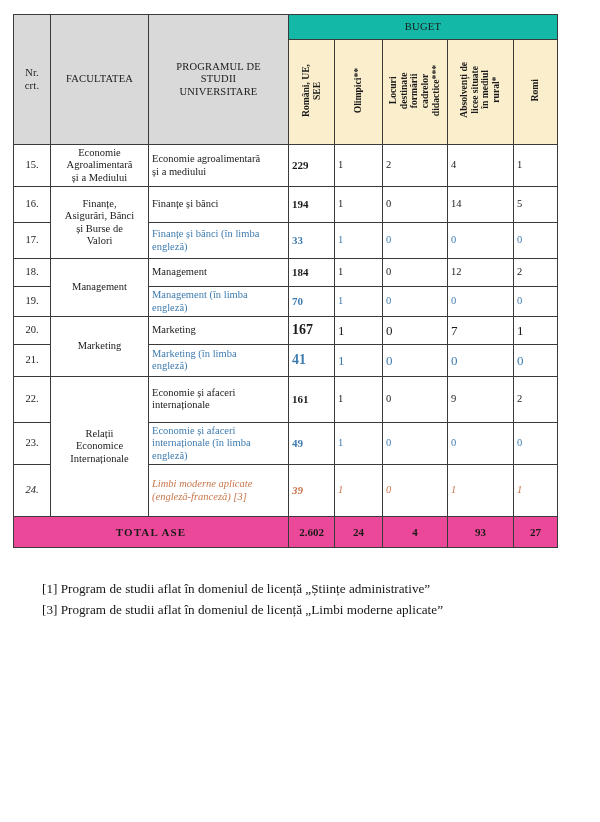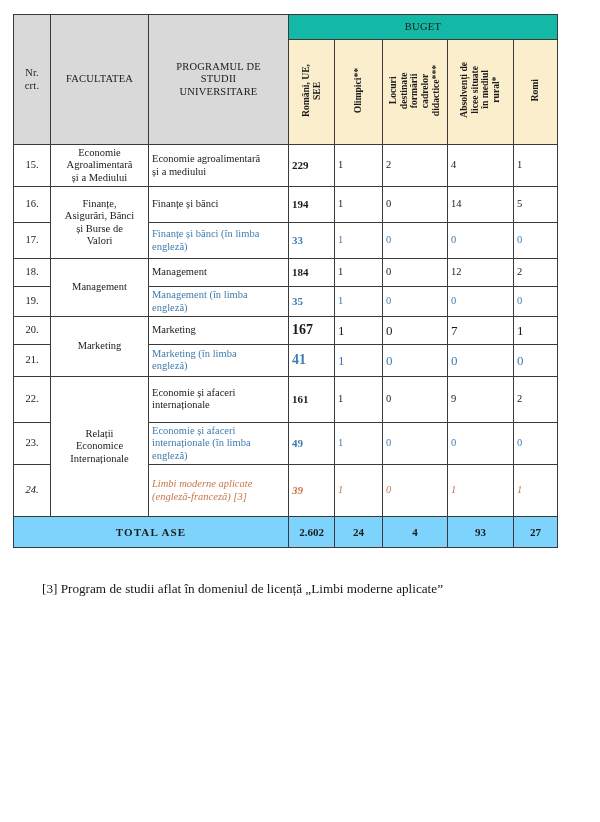--- a/index.html
+++ b/index.html
@@ -119,21 +119,21 @@
 
   tr.r-eng .num, tr.r-eng .prog { color: #3f7cb0; }
   tr.r-orng .num, tr.r-orng .prog { color: #c8764b; }
 
   
   tr.big .num      { font-size: 13px; }
   tr.big .num.first{ font-size: 14px; }
 
   
   tr.total td {
-    background: #7dd3fc;
+    background: #ec4899;
     font-weight: bold;
     text-align: center;
     font-size: 11px;
     height: 26px;
   }
   tr.total td.label {
     letter-spacing: 1.1px;
     font-size: 11px;
   }
 
@@ -267,21 +267,21 @@
           <td class="num">1</td>
           <td class="num">0</td>
           <td class="num">12</td>
           <td class="num">2</td>
         </tr>
 
         <tr class="h19 r-eng">
           <td class="nr">19.</td>
           <td class="prog" style="white-space:pre-line;">Management (în limba
 engleză)</td>
-          <td class="num first">35</td>
+          <td class="num first">70</td>
           <td class="num">1</td>
           <td class="num">0</td>
           <td class="num">0</td>
           <td class="num">0</td>
         </tr>
 
         <tr class="h20 big">
           <td class="nr">20.</td>
           <td class="fac" rowspan="2" style="white-space:pre-line;">Marketing</td>
           <td class="prog" style="white-space:pre-line;">Marketing</td>
@@ -347,16 +347,17 @@
           <td>4</td>
           <td>93</td>
           <td>27</td>
         </tr>
 
       </tbody>
     </table>
   </div>
 
   <div class="notes">
+    <div class="note">[1] Program de studii aflat în domeniul de licență „Științe administrative”</div>
     <div class="note">[3] Program de studii aflat în domeniul de licență „Limbi moderne aplicate”</div>
   </div>
 
 </div>
 
 </body></html>

